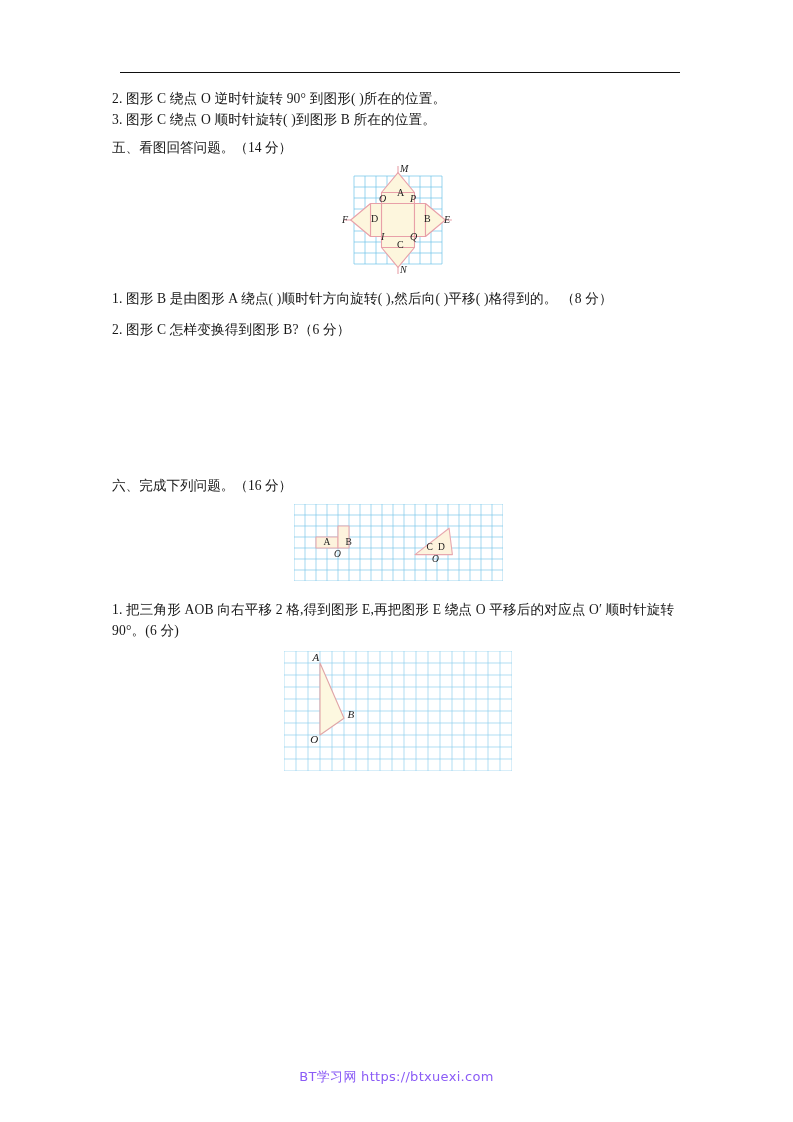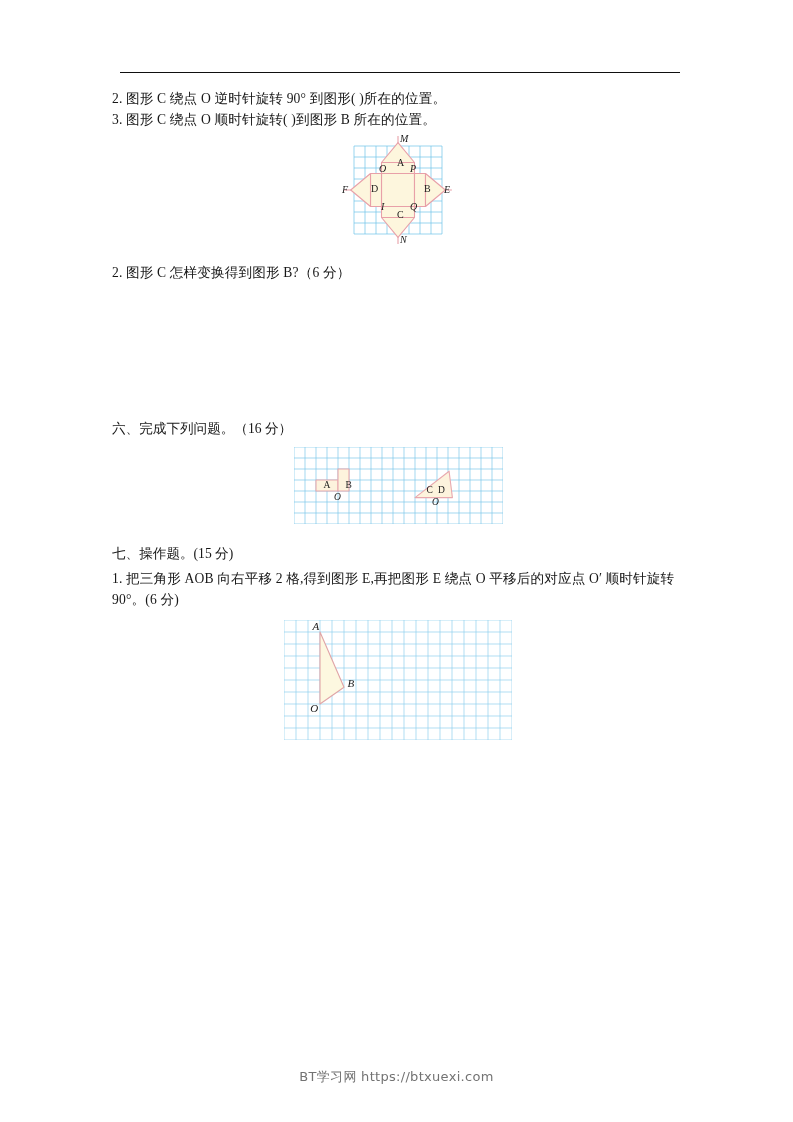--- a/index.html
+++ b/index.html
@@ -74,38 +74,39 @@
   .lbl.ital { font-style: italic; }
 
   .footer {
     position: absolute;
     left: 0;
     top: 1068px;
     width: 793px;
     text-align: center;
     font-family: "DejaVu Sans", "Liberation Sans", sans-serif;
     font-size: 13px;
-    color: #737373;
+    color: #8b5cf6;
     letter-spacing: 0.3px;
   }
 
   .fig-block { margin-top: 6px; }
 </style>
 </head>
 <body>
 
 <div class="page">
 
   <div class="rule"></div>
 
   <div class="content">
 
     <div class="line">2. 图形 C 绕点 O 逆时针旋转 90° 到图形(        )所在的位置。</div>
     <div class="line">3. 图形 C 绕点 O 顺时针旋转(        )到图形 B 所在的位置。</div>
 
+    <div class="sec">五、看图回答问题。（14 分）</div>
 
     <div class="figwrap fig-block">
       <div class="grid" id="star-grid" style="width: 108px; height: 108px;">
           <svg width="108" height="108" viewBox="-10 -10 108 108">
             <g stroke="#6fc3e8" stroke-width="0.7" fill="none">
               <line x1="0" y1="0" x2="0" y2="88"></line>
               <line x1="11" y1="0" x2="11" y2="88"></line>
               <line x1="22" y1="0" x2="22" y2="88"></line>
               <line x1="33" y1="0" x2="33" y2="88"></line>
               <line x1="44" y1="0" x2="44" y2="88"></line>
@@ -144,21 +145,22 @@
           <span class="lbl ital" style="left: 37px; top: 66px; font-size: 10px;">I</span>
           <span class="lbl ital" style="left: 66px; top: 66px; font-size: 10px;">Q</span>
           <span class="lbl" style="left: 53px; top: 22px; font-size: 10px;">A</span>
           <span class="lbl" style="left: 80px; top: 48px; font-size: 10px;">B</span>
           <span class="lbl" style="left: 53px; top: 74px; font-size: 10px;">C</span>
           <span class="lbl" style="left: 27px; top: 48px; font-size: 10px;">D</span>
         </div>
     </div>
 
     <div style="height:14px"></div>
-    <div class="line wrap" style="margin-top:4px">2. 图形 C 怎样变换得到图形 B?（6 分）</div>
+    <div class="line wrap">1. 图形 B 是由图形 A 绕点(        )顺时针方向旋转(        ),然后向(        )平移(        )格得到的。 （8 分）</div>
+    <div class="line wrap" style="margin-top:10px">2. 图形 C 怎样变换得到图形 B?（6 分）</div>
 
     <div style="height:128px"></div>
 
     <div class="sec">六、完成下列问题。（16 分）</div>
 
     <div class="figwrap fig-block">
       <div class="grid" id="abcd-grid" style="width: 209px; height: 77px;">
           <svg width="209" height="77" viewBox="0 0 209 77">
             <g stroke="#7cc7ea" stroke-width="0.7" fill="none">
               <line x1="0" y1="0" x2="0" y2="77"></line>
@@ -198,21 +200,20 @@
           <span class="lbl" style="left: 52.1px; top: 34.05px; font-size: 9.5px;">B</span>
           <span class="lbl ital" style="left: 40.55px; top: 45.6px; font-size: 9.5px;">O</span>
           <span class="lbl" style="left: 132.95px; top: 39px; font-size: 9.5px;">C</span>
           <span class="lbl" style="left: 144.5px; top: 39px; font-size: 9.5px;">D</span>
           <span class="lbl ital" style="left: 138.45px; top: 50.55px; font-size: 9.5px;">O</span>
         </div>
     </div>
 
     <div style="height:16px"></div>
 
-    <div class="sec" style="margin-top:2px">七、操作题。(15 分)</div>
     <div class="line wrap" style="margin-top:2px">1. 把三角形 AOB 向右平移 2 格,得到图形 E,再把图形 E 绕点 O 平移后的对应点 O′ 顺时针旋转 90°。(6 分)</div>
 
     <div class="figwrap fig-block" style="margin-top:10px">
       <div class="grid" id="tri-grid" style="width: 228px; height: 120px;">
           <svg width="228" height="120" viewBox="0 0 228 120">
             <g stroke="#8fd0ee" stroke-width="0.7" fill="none">
               <line x1="0" y1="0" x2="0" y2="120"></line>
               <line x1="12" y1="0" x2="12" y2="120"></line>
               <line x1="24" y1="0" x2="24" y2="120"></line>
               <line x1="36" y1="0" x2="36" y2="120"></line>

